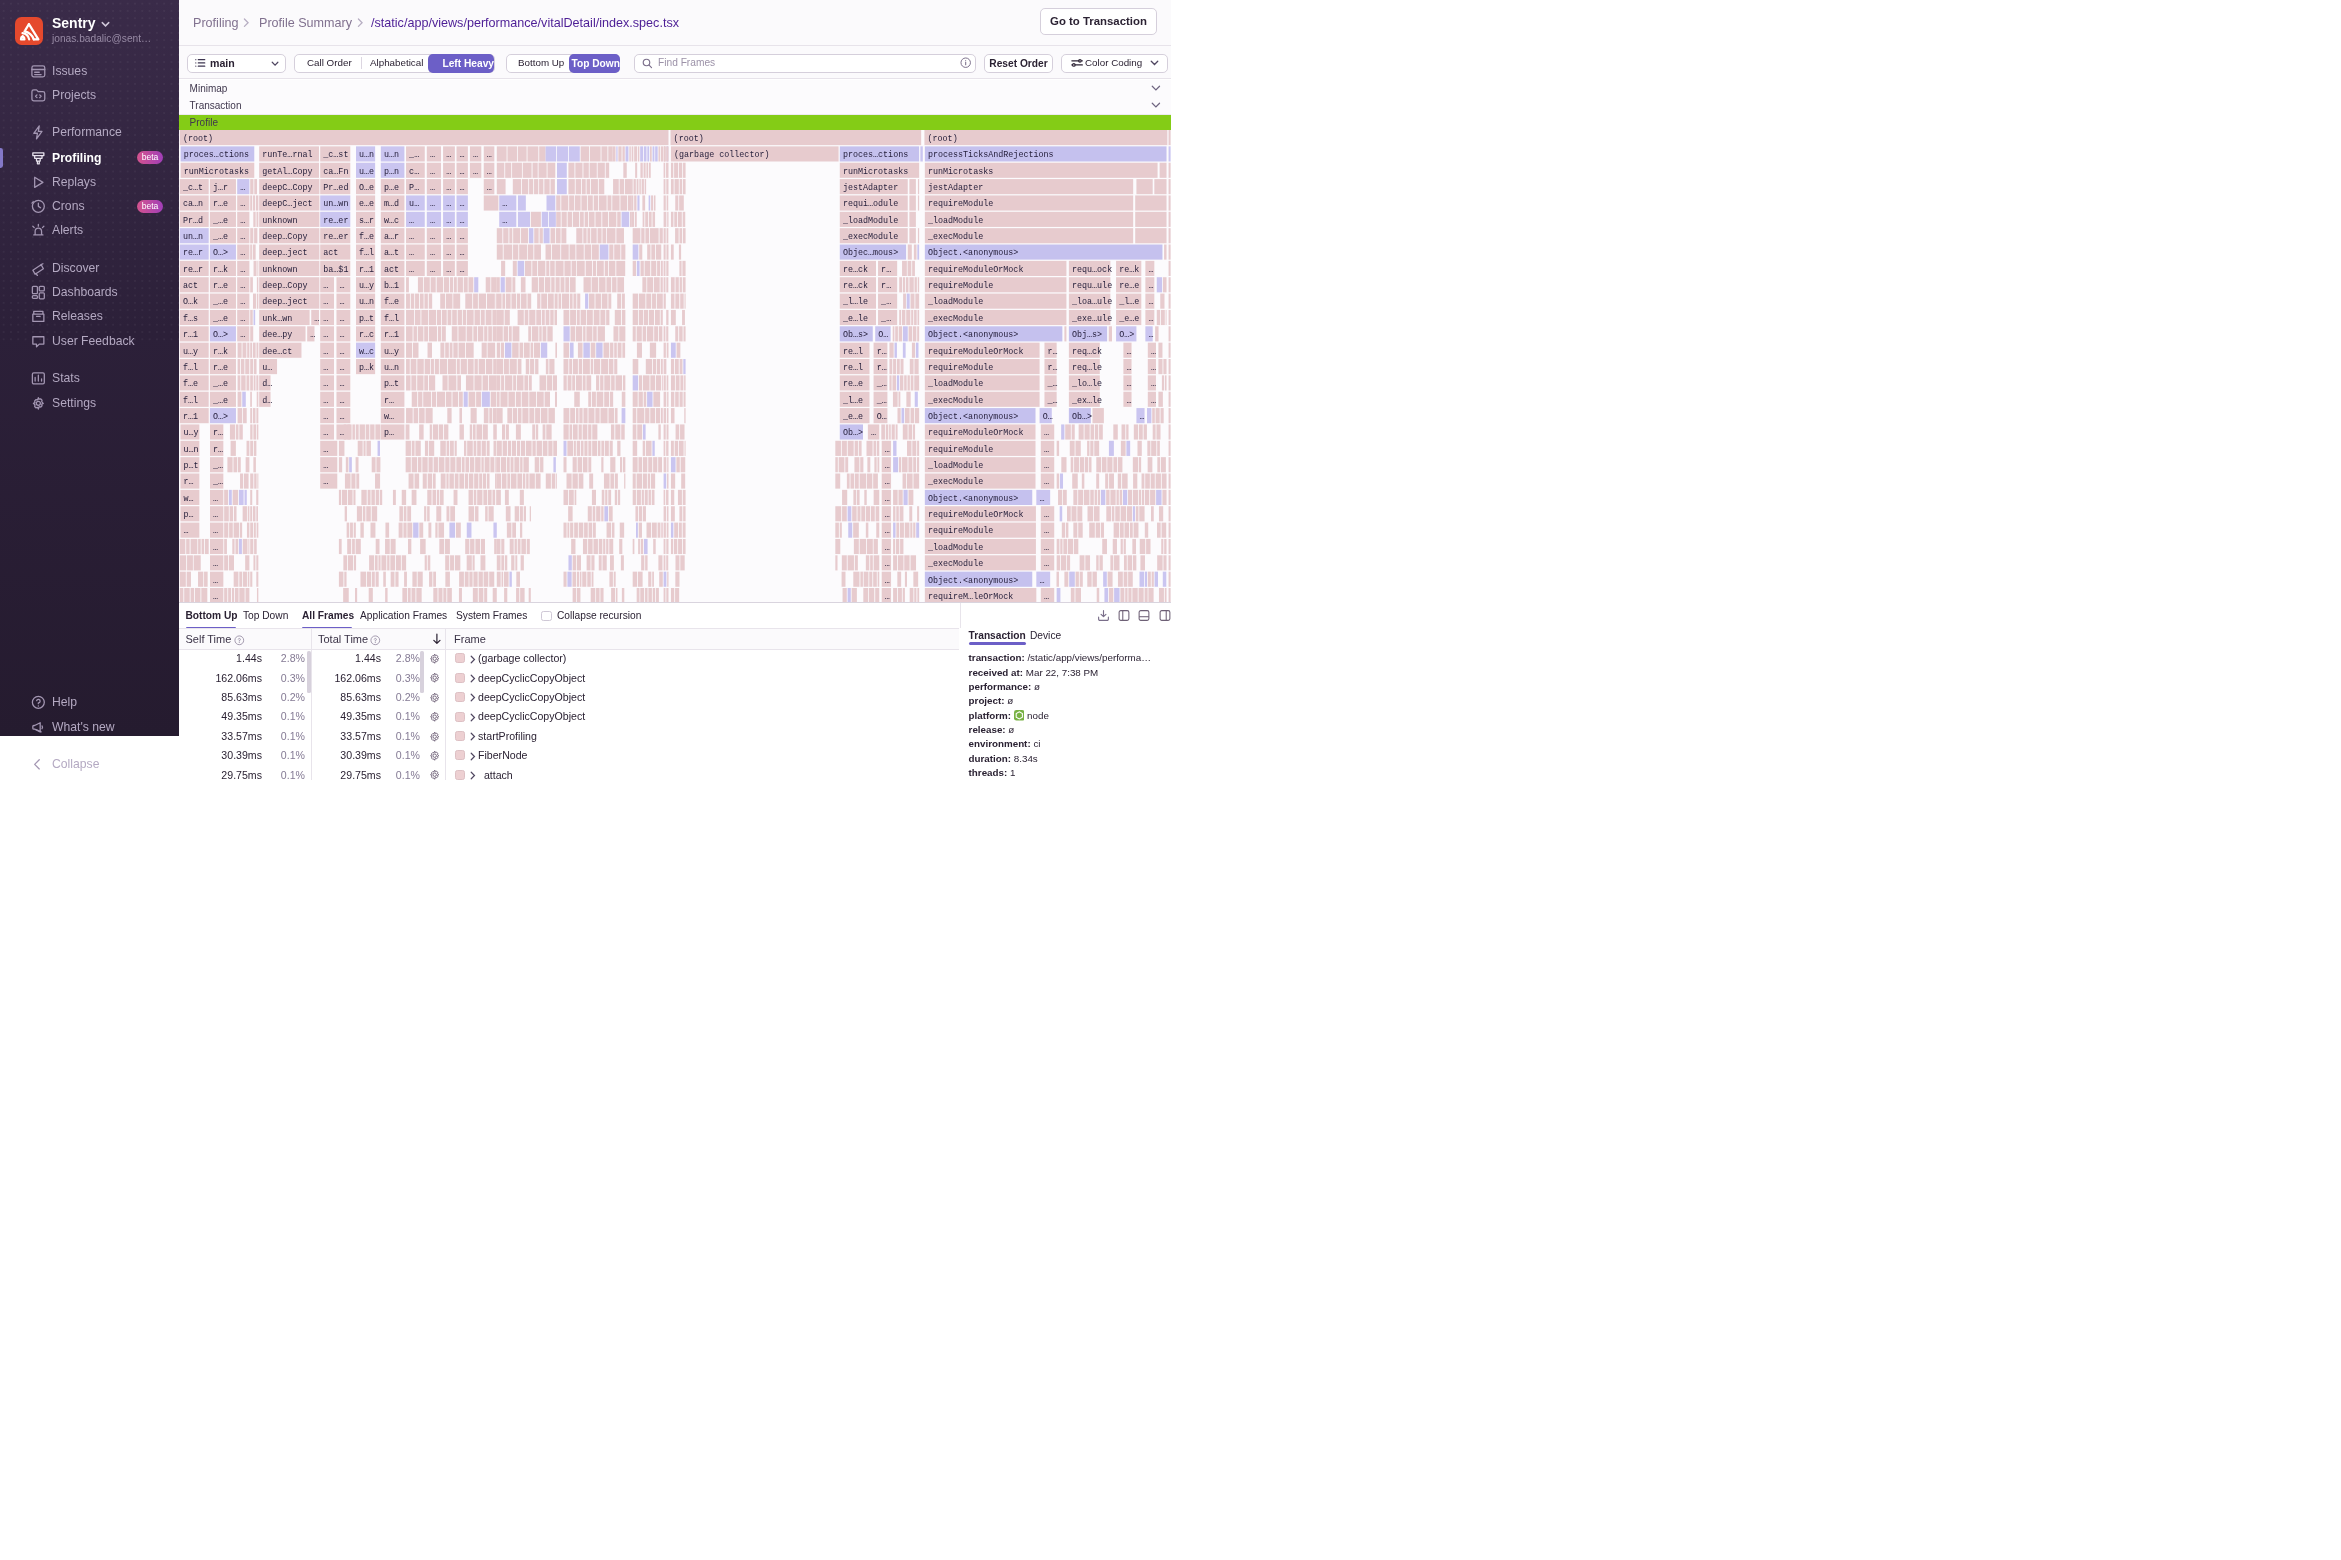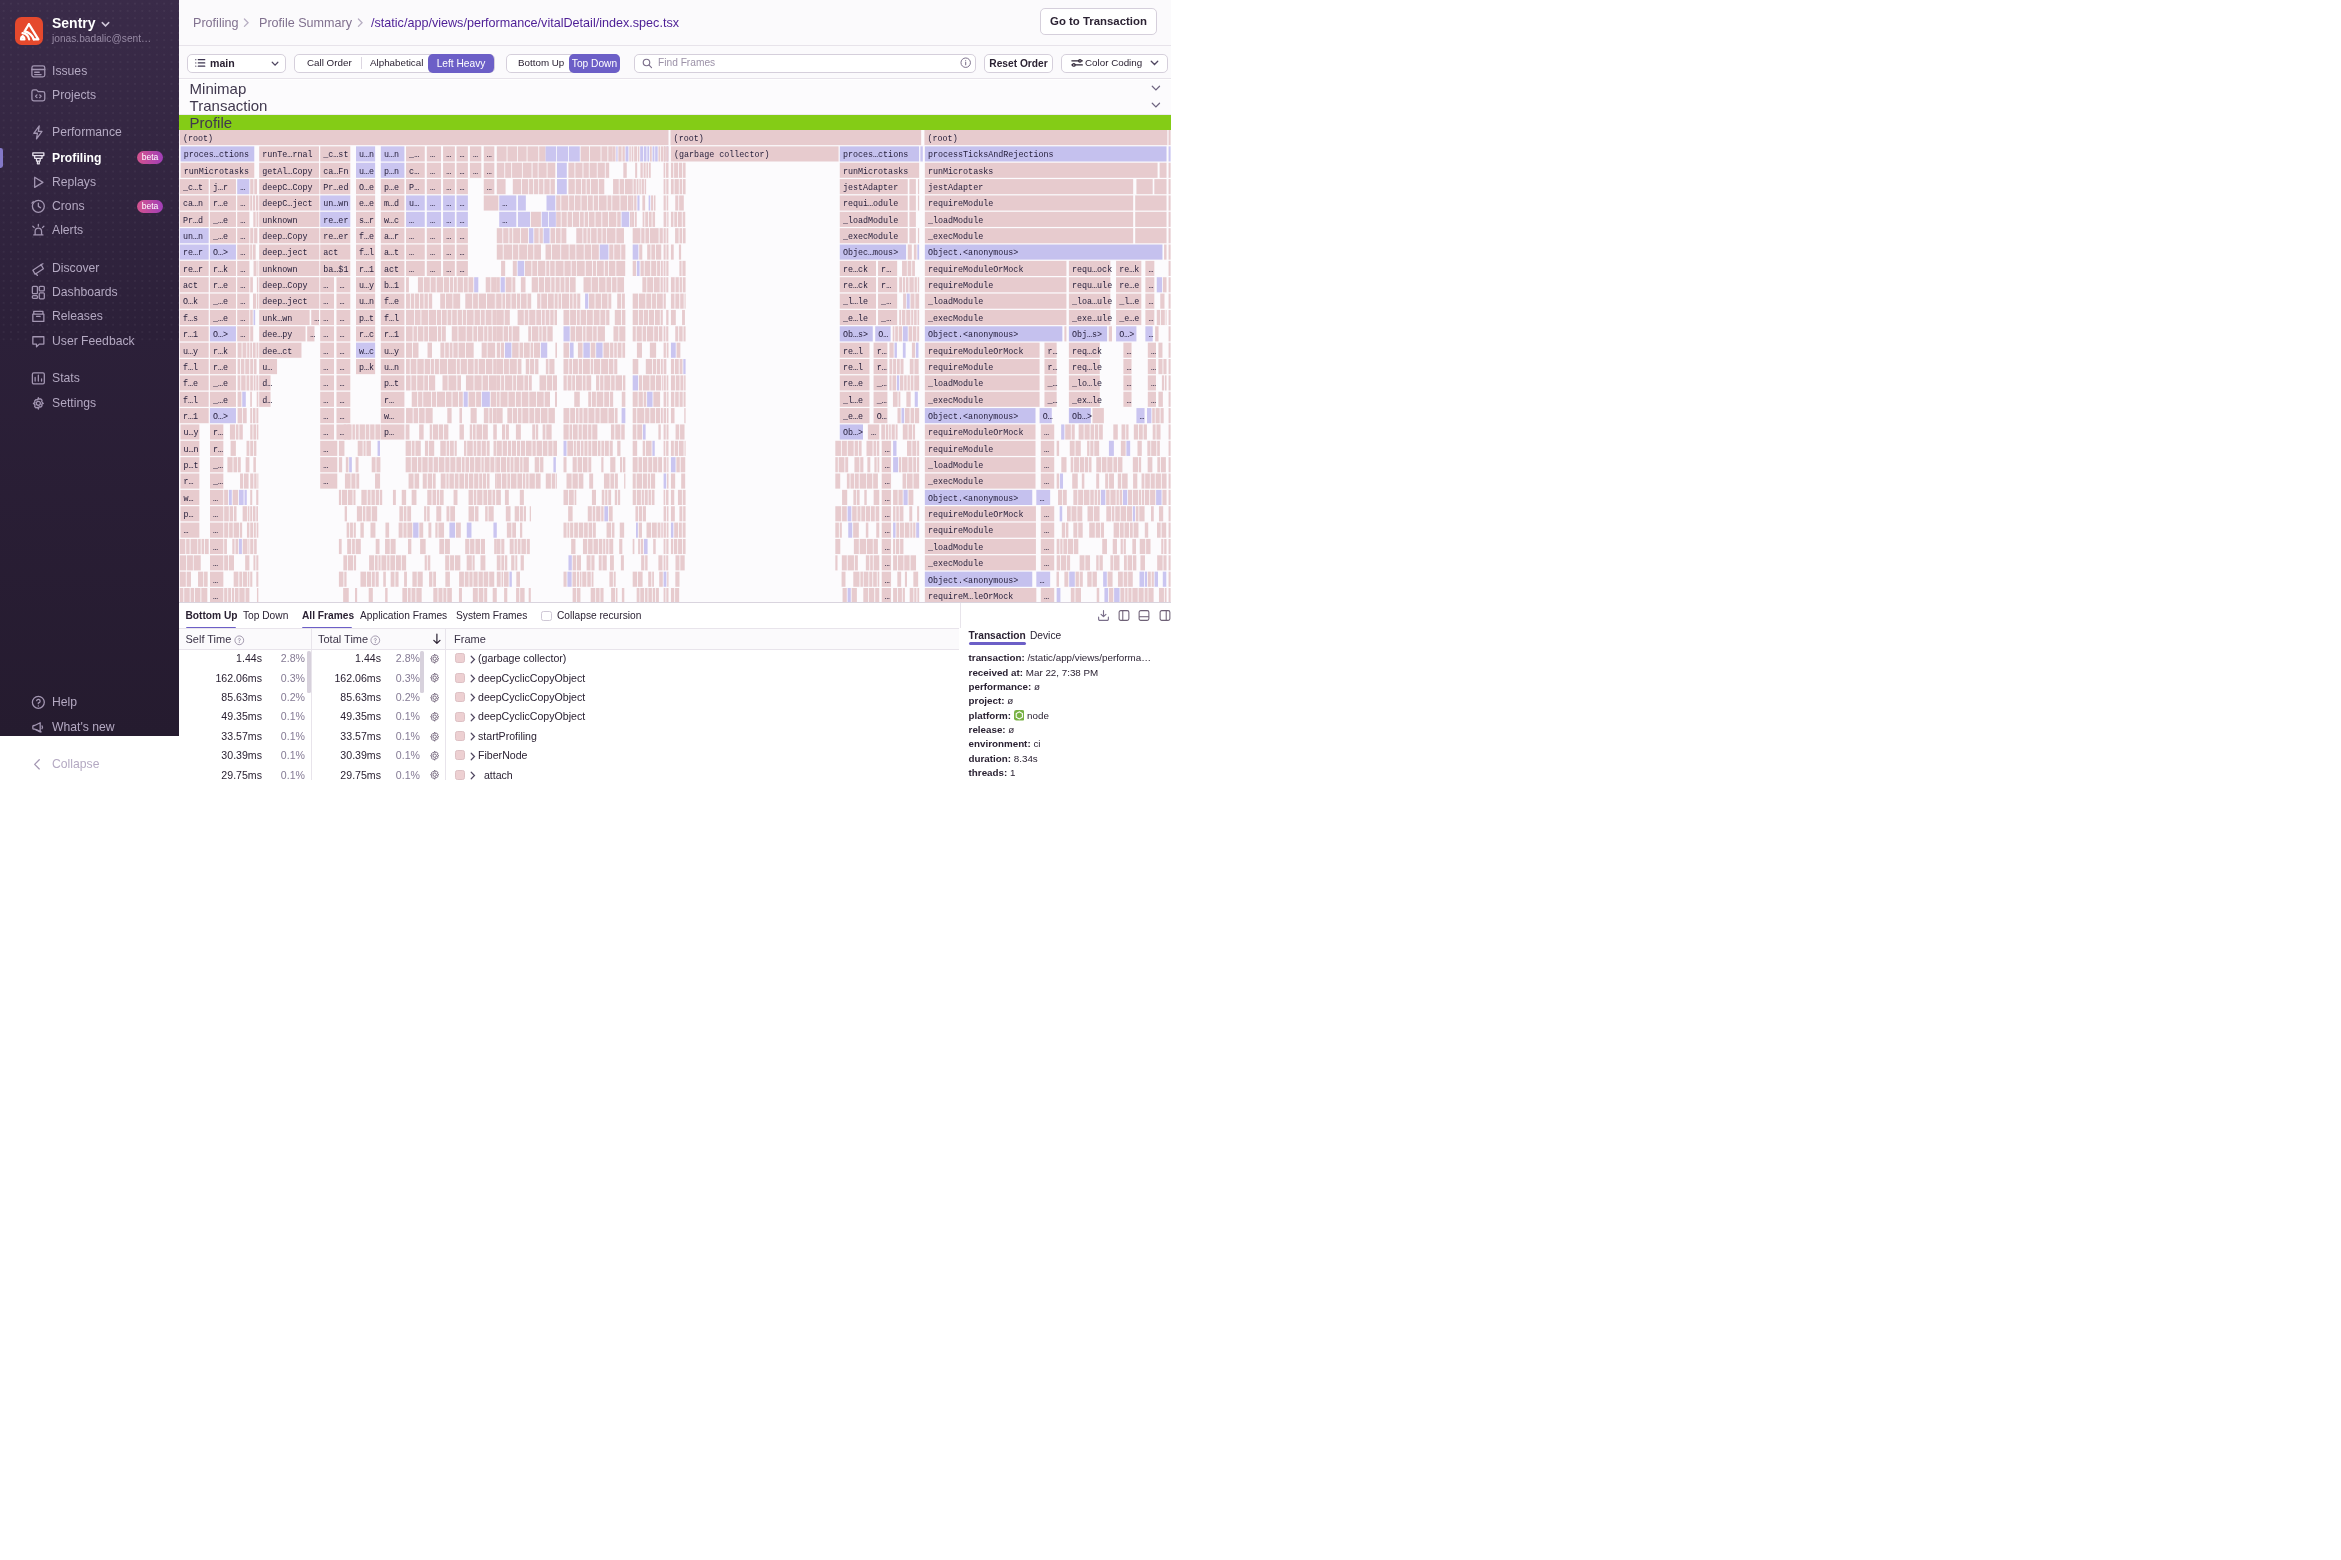--- a/index.html
+++ b/index.html
@@ -12,22 +12,22 @@
 .nav{position:absolute;color:#b4a9c2;font-size:12.2px}
 .nav.active{color:#fff}
 .nicon{position:absolute;left:31px;width:14.7px;height:14.7px}
 .beta{position:absolute;left:137px;width:26px;height:13px;border-radius:6.5px;background:linear-gradient(90deg,#d4538e,#a13eb8);color:#fff;font-size:8.6px;font-weight:normal;text-align:center;line-height:13px}
 
 .topbar{position:absolute;left:179px;top:0;width:992px;height:46px;background:#fbfafc;border-bottom:0.8px solid #e7e3ea}
 .crumb{position:absolute;top:15.5px;font-size:12.6px}
 .btn{position:absolute;background:#fff;border:0.8px solid #d5cfdb;border-radius:4.9px;font-weight:bold;color:#2b2233;text-align:center}
 .toolbar{position:absolute;left:179px;top:46px;width:992px;height:33px;background:#fbfafc;border-bottom:0.8px solid #e7e3ea}
 .ctl{position:absolute;top:54px;height:19px;background:#fff;border:0.8px solid #d5cfdb;border-radius:4.9px;font-size:10.6px;color:#3d3450}
-.pill{position:absolute;top:0;height:17px;background:#6c5fc7;border-radius:4.1px;color:#fff;font-weight:normal;text-align:center;line-height:17px;font-size:10.6px}
-.shead{position:absolute;left:179px;width:992px;background:#fcfbfd;border-bottom:0.8px solid #edeaf1;font-size:15px;color:#40384e}
+.pill{position:absolute;top:0;height:17px;background:#6c5fc7;border-radius:4.1px;color:#fff;font-weight:bold;text-align:right;line-height:17px;font-size:10.6px}
+.shead{position:absolute;left:179px;width:992px;background:#fcfbfd;border-bottom:0.8px solid #edeaf1;font-size:10px;color:#40384e}
 
 .bpanel{position:absolute;left:179px;top:602px;width:992px;height:178px;background:#fff;border-top:0.8px solid #d9d4de}
 .tab{position:absolute;top:7.3px;font-size:10.2px;color:#2b2233}
 .tabu{position:absolute;top:23.6px;height:2.4px;background:#6c5fc7;border-radius:1.6px}
 .thead{position:absolute;left:0;top:25px;width:780px;height:22px;background:#fbfafc;border-bottom:0.8px solid #e8e4eb;border-top:0.8px solid #e8e4eb;font-size:11px;color:#3a3246}
 .vline{position:absolute;top:25px;bottom:0;width:0.8px;background:#e8e4eb}
 .trow{position:absolute;font-size:10.6px;color:#2b2233}
 .pct{color:#847a94}
 .fsq{position:absolute;width:10.2px;height:10.2px;border-radius:2.4px;background:#edd0d2;border:0.8px solid #ddc0c4}
 .gear{position:absolute;width:11.4px;height:11.4px}

